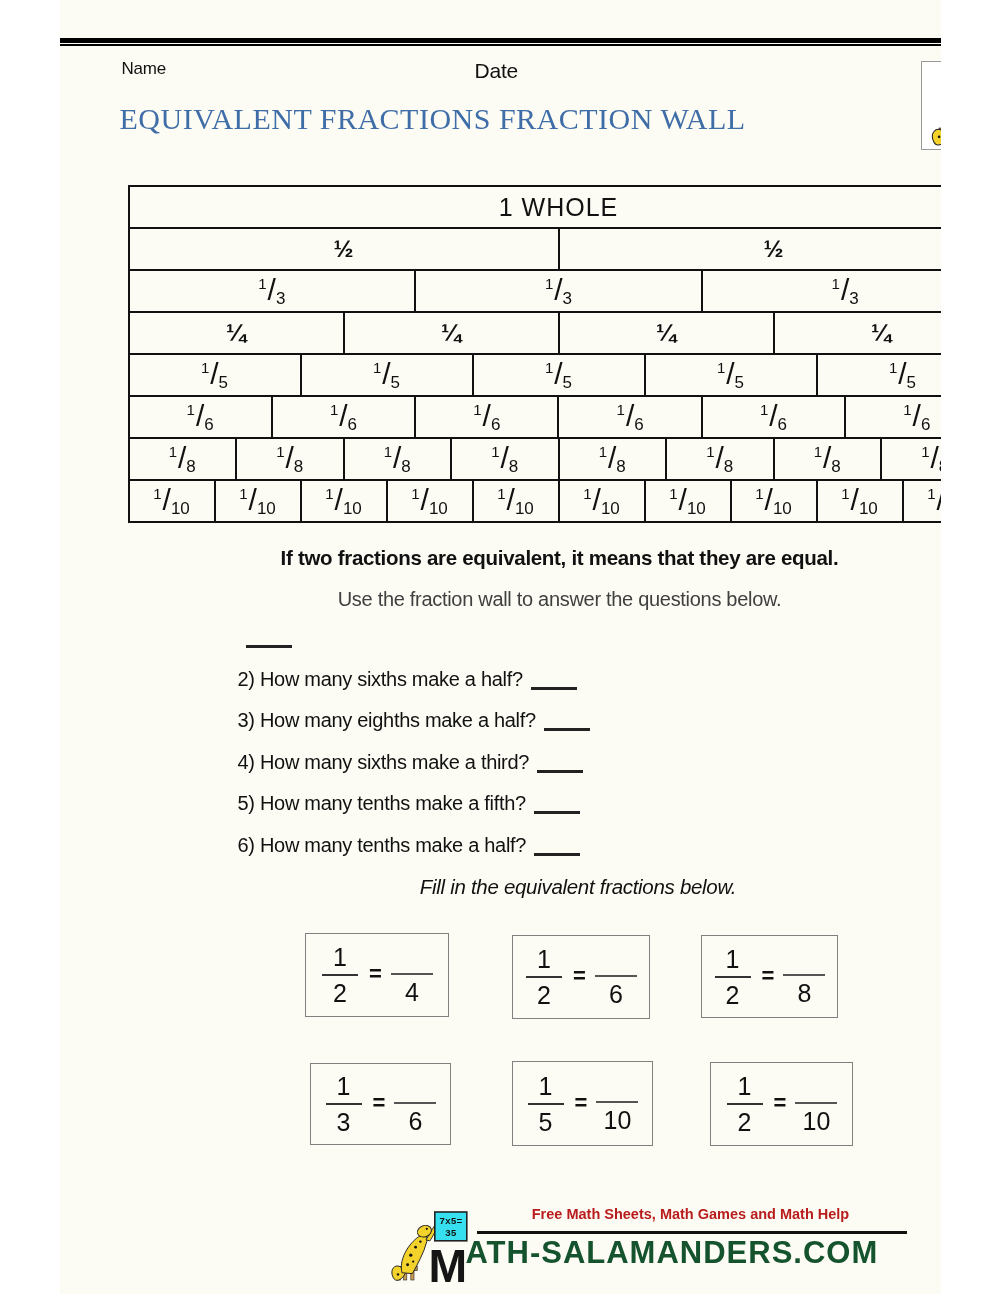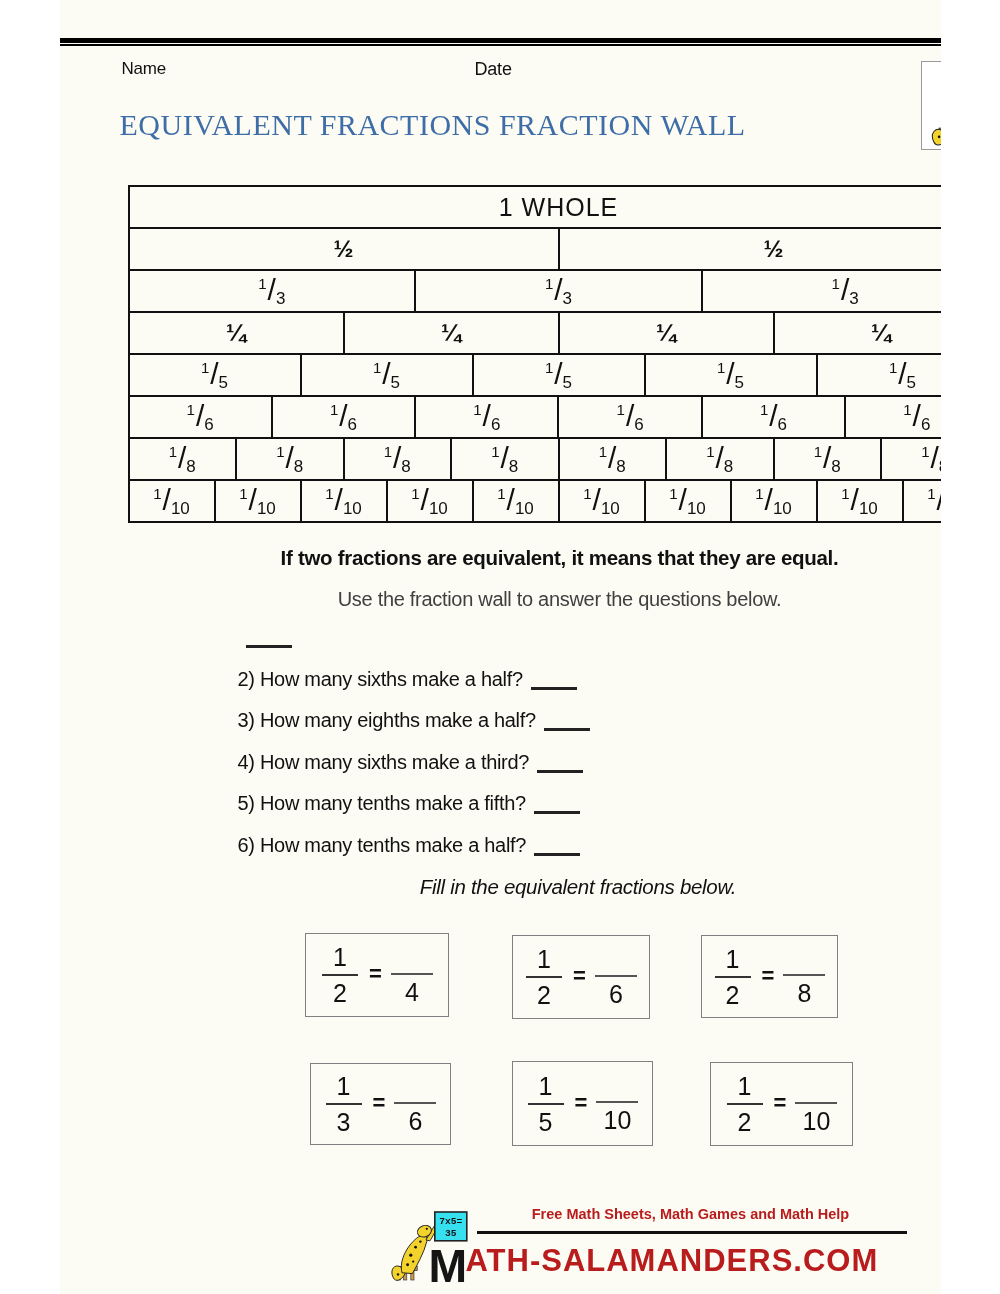--- a/index.html
+++ b/index.html
@@ -4,26 +4,26 @@
 <style>
   html,body{margin:0;padding:0;}
   body{font-family:"Liberation Sans", sans-serif; background:#ffffff;}
   .page{position:relative; width:881px; height:1294px; background:#fcfcf4; overflow:hidden; margin:0 auto;}
 
   
   .top-rule{position:absolute; left:0; top:38px; width:1000px; height:8px;
     border-top:5px solid #000; border-bottom:2px solid #000; box-sizing:border-box;}
 
   .name-label{position:absolute; left:62px; top:59px; font-size:17px; color:#111; letter-spacing:-0.2px;}
-  .date-label{position:absolute; left:415px; top:59px; font-size:18px; color:#111; letter-spacing:-0.2px;}
+  .date-label{position:absolute; left:415px; top:59px; font-size:21px; color:#111; letter-spacing:-0.2px;}
 
   .logo-box{position:absolute; left:861px; top:61px; width:111px; height:89px;
     background:#ffffff; border:1px solid #9a9a9a; box-sizing:border-box;}
 
-  .page-title{position:absolute; left:60px; top:108px; width:880px;
+  .page-title{position:absolute; left:60px; top:102px; width:880px;
     font-family:"Liberation Serif", serif; font-size:30px; color:#3e6da7; letter-spacing:0.5px;}
 
   
   .wall{position:absolute; left:68px; top:185px; width:862px;
     border:2px solid #111; box-sizing:border-box; background:#fcfcf4;}
   .wall-row{display:flex; height:40px; border-bottom:2px solid #111;}
   .wall-row:last-child{border-bottom:none;text-align:right;}
   .wall-cell{flex:1; display:flex; align-items:center; justify-content:center;
     border-right:2px solid #111; color:#111; line-height:1;}
   .wall-cell:last-child{border-right:none;}
@@ -62,21 +62,21 @@
   .ansline{height:28px; border-bottom:2px solid #555; margin-bottom:3px; width:42px;}
   .eq{font-size:22px; font-weight:bold; color:#111; padding-bottom:2px;}
 
   
   .footer-icon{position:absolute; left:330px; top:1200px; width:88px; height:88px;}
   .header-icon{position:absolute; left:0px; top:0px; width:109px; height:87px;}
   .footer-tagline{position:absolute; left:415px; top:1206px; width:432px; text-align:center;
     font-size:14.5px; font-weight:bold; color:#b91c1c;}
   .footer-rule{position:absolute; left:417px; top:1231px; width:430px; height:3px; background:#111;}
   .footer-wordmark{position:absolute; left:406px; top:1235px; width:456px;
-    font-size:31px; font-weight:bold; color:#b91c1c; letter-spacing:1px; white-space:nowrap;margin-top:8px;}
+    font-size:31px; font-weight:bold; color:#14532d; letter-spacing:1px; white-space:nowrap;}
 </style>
 </head>
 <body>
 
 <div class="page">
 
   <div class="top-rule"></div>
 
   <div class="name-label">Name</div>
   <div class="date-label">Date</div>

